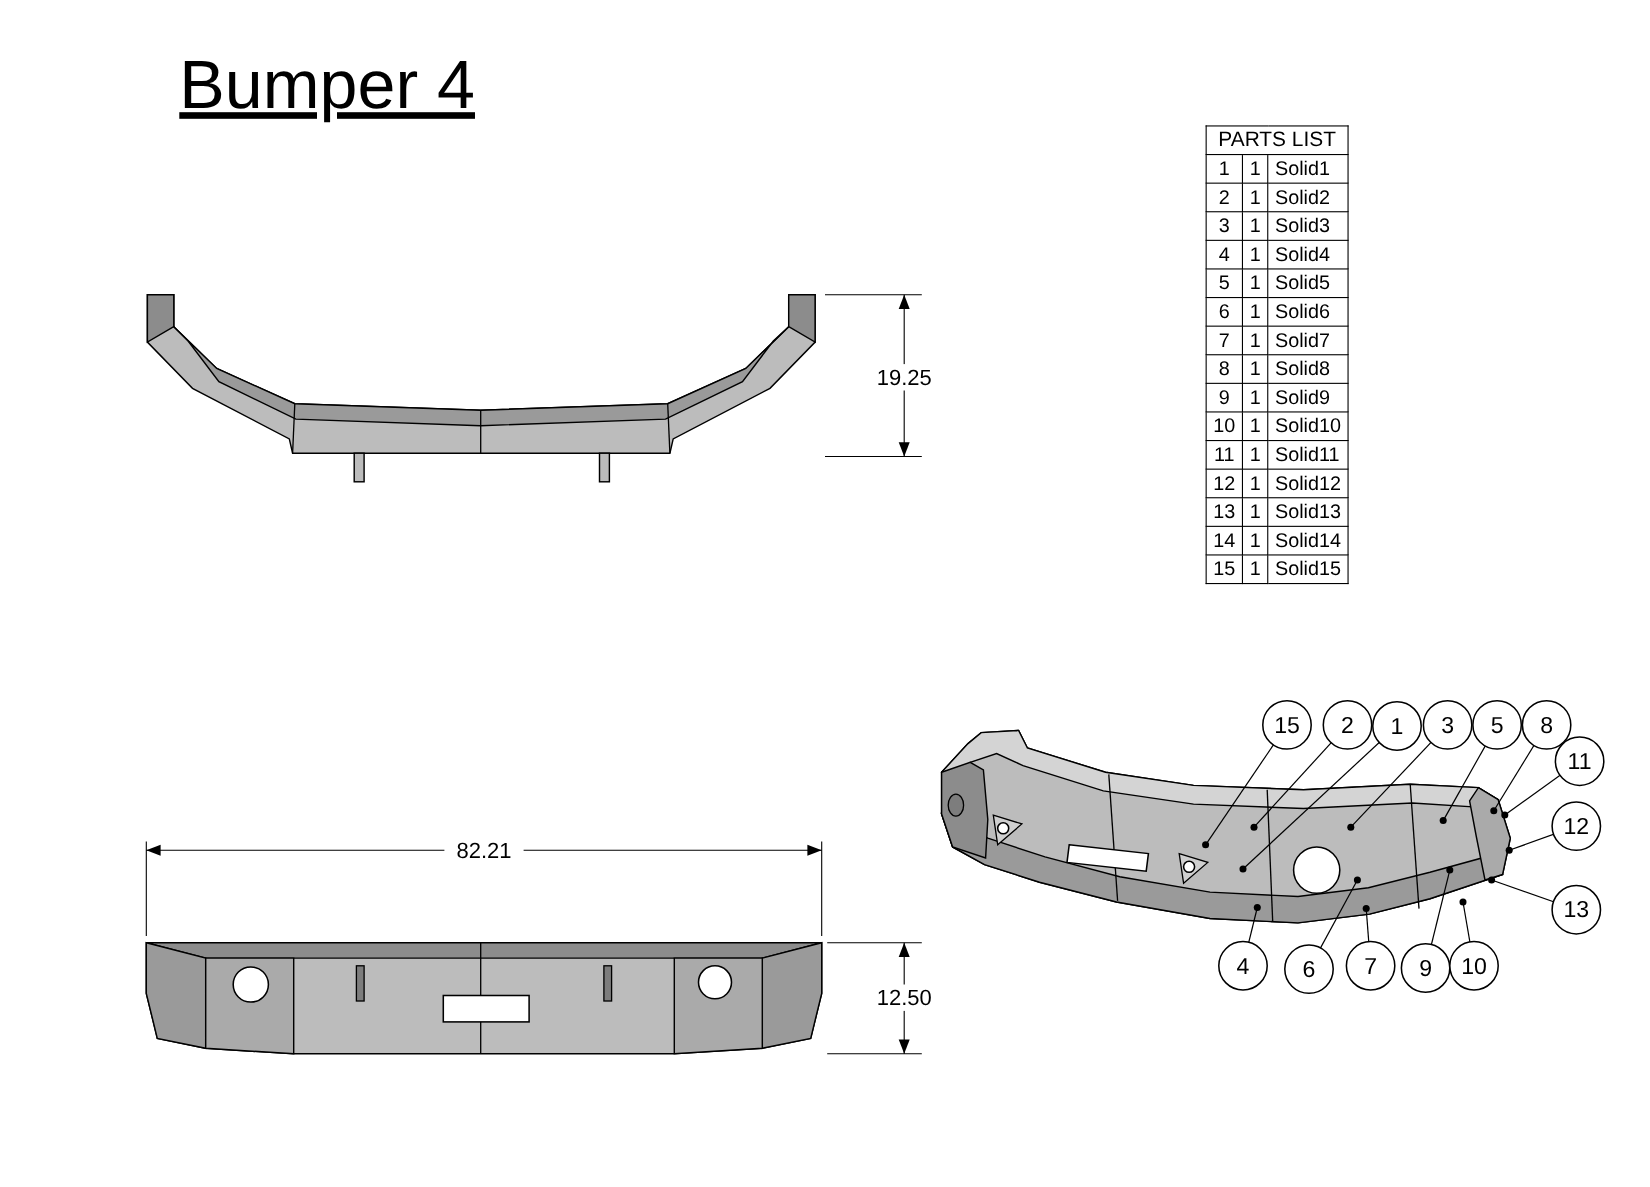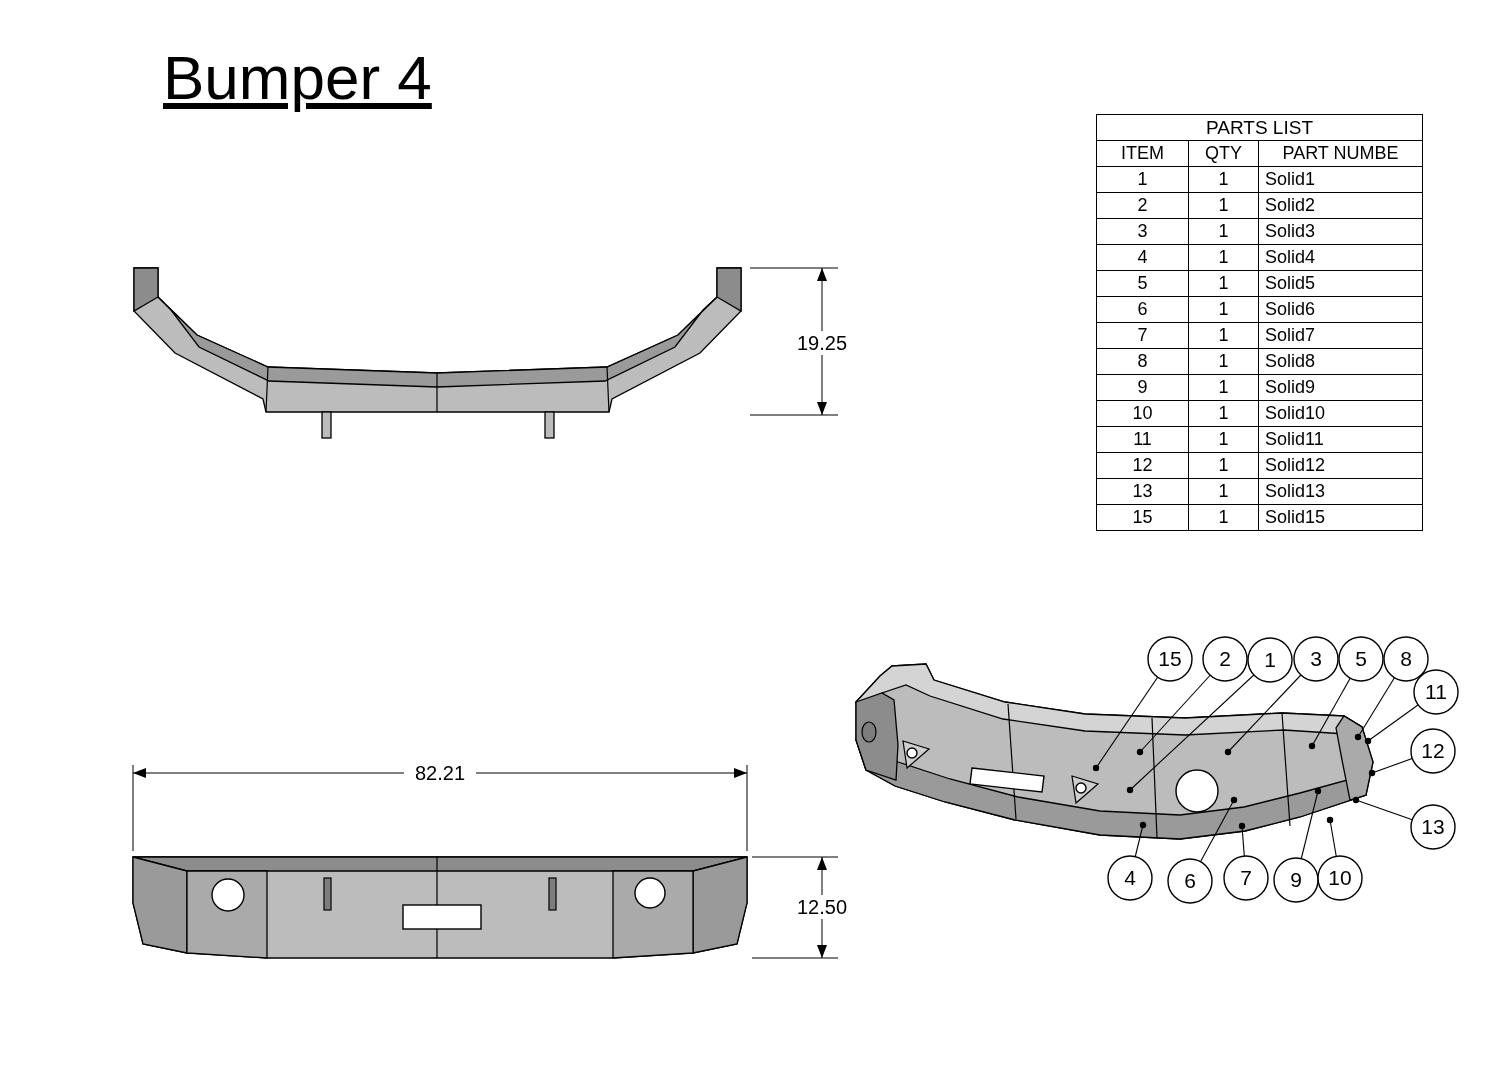--- a/index.html
+++ b/index.html
@@ -53,25 +53,20 @@
 </head>
 <body>
 
 <div class="drawing-title">Bumper 4</div>
 
 <table class="parts-table">
   <thead>
     <tr>
       <th colspan="3" class="tbl-title">PARTS LIST</th>
     </tr>
-    <tr>
-      <th class="col-item">ITEM</th>
-      <th class="col-qty">QTY</th>
-      <th class="col-part">PART NUMBE</th>
-    </tr>
   </thead>
   <tbody>
       <tr>
         <td class="cell-item">1</td>
         <td class="cell-qty">1</td>
         <td class="cell-part">Solid1</td>
       </tr>
       <tr>
         <td class="cell-item">2</td>
         <td class="cell-qty">1</td>
@@ -124,20 +119,25 @@
       </tr>
       <tr>
         <td class="cell-item">12</td>
         <td class="cell-qty">1</td>
         <td class="cell-part">Solid12</td>
       </tr>
       <tr>
         <td class="cell-item">13</td>
         <td class="cell-qty">1</td>
         <td class="cell-part">Solid13</td>
+      </tr>
+      <tr>
+        <td class="cell-item">14</td>
+        <td class="cell-qty">1</td>
+        <td class="cell-part">Solid14</td>
       </tr>
       <tr>
         <td class="cell-item">15</td>
         <td class="cell-qty">1</td>
         <td class="cell-part">Solid15</td>
       </tr>
     </tbody>
 </table>
 
 <svg class="sheet-svg" width="1500" height="1079" viewBox="0 0 1500 1079">

